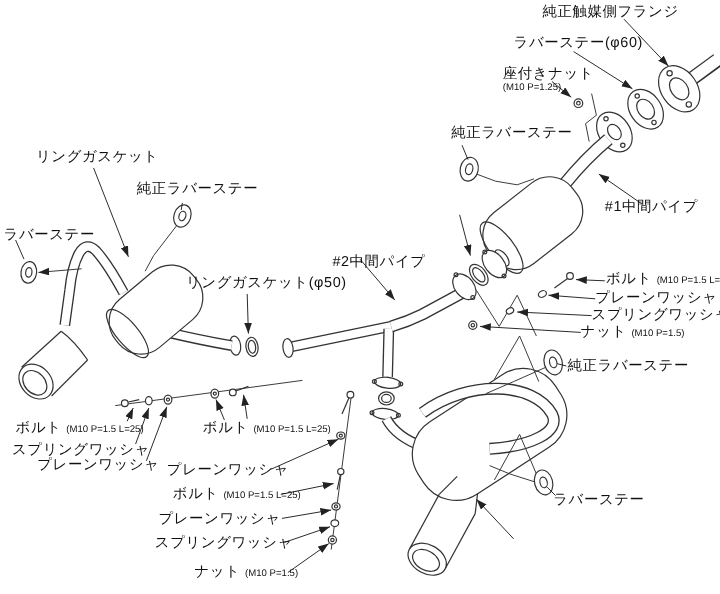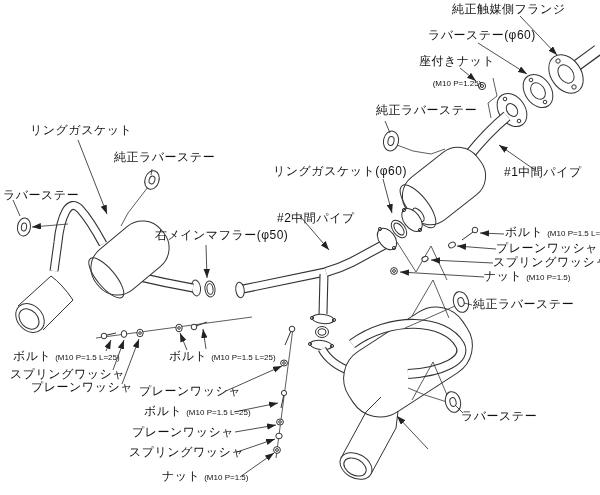--- a/index.html
+++ b/index.html
@@ -2,21 +2,21 @@
 <html><head>
 <meta charset="utf-8">
 <style>
   html,body{margin:0;padding:0;background:#fff;}
   .stage{position:relative;width:600px;height:495px;background:#ffffff;overflow:hidden;
          font-family:"Liberation Sans","DejaVu Sans",sans-serif;padding-left:23px;}
   .stage svg{position:absolute;left:0;top:0;}
   .lbl{position:absolute;white-space:nowrap;font-size:12px;color:#111;
        letter-spacing:.5px;line-height:1.05;z-index:2;}
   .lbl .spec{font-size:8px;letter-spacing:0;color:#111;}
-  .lbl .spec.block{display:block;margin-top:12px;text-align:center;}
+  .lbl .spec.block{display:block;margin-top:1px;}
   .tube-o{fill:none;stroke:#333;}
   .tube-i{fill:none;stroke:#fff;}
   .ln{fill:none;stroke:#333;stroke-width:1;}
   .thin{fill:none;stroke:#333;stroke-width:.8;}
   .wh{fill:#fff;stroke:#333;stroke-width:1;}
   .leader{stroke:#222;stroke-width:.8;fill:none;}
 </style>
 </head>
 <body>
 
@@ -263,23 +263,22 @@
 </svg>
 
 <div class="lbl" style="left:452px;top:3px"><span>純正触媒側フランジ</span></div>
 <div class="lbl" style="left:428px;top:29px"><span>ラバーステー(φ60)</span></div>
 <div class="lbl" style="left:419px;top:55px"><span>座付きナット</span><span class="spec block">(M10 P=1.25)</span></div>
 <div class="lbl" style="left:376px;top:104px"><span>純正ラバーステー</span></div>
 <div class="lbl" style="left:504px;top:166px"><span>#1中間パイプ</span></div>
 <div class="lbl" style="left:30px;top:124px"><span>リングガスケット</span></div>
 <div class="lbl" style="left:114px;top:151px"><span>純正ラバーステー</span></div>
 <div class="lbl" style="left:3px;top:189px"><span>ラバーステー</span></div>
-<div class="lbl" style="left:273px;top:165px"><span>リングガスケット(φ60)</span></div>
 <div class="lbl" style="left:277px;top:212px"><span>#2中間パイプ</span></div>
-<div class="lbl" style="left:155px;top:229px"><span>右メインマフラー(φ50)</span></div>
+<div class="lbl" style="left:155px;top:229px"><span>リングガスケット(φ50)</span></div>
 
 <div class="lbl" style="left:505px;top:226px"><span>ボルト</span> <span class="spec">(M10 P=1.5 L=25)</span></div>
 <div class="lbl" style="left:496px;top:242px"><span>プレーンワッシャ</span></div>
 <div class="lbl" style="left:493px;top:256px"><span>スプリングワッシャ</span></div>
 <div class="lbl" style="left:484px;top:270px"><span>ナット</span> <span class="spec">(M10 P=1.5)</span></div>
 <div class="lbl" style="left:473px;top:298px"><span>純正ラバーステー</span></div>
 
 <div class="lbl" style="left:13px;top:350px"><span>ボルト</span> <span class="spec">(M10 P=1.5 L=25)</span></div>
 <div class="lbl" style="left:10px;top:368px"><span>スプリングワッシャ</span></div>
 <div class="lbl" style="left:31px;top:381px"><span>プレーンワッシャ</span></div>

